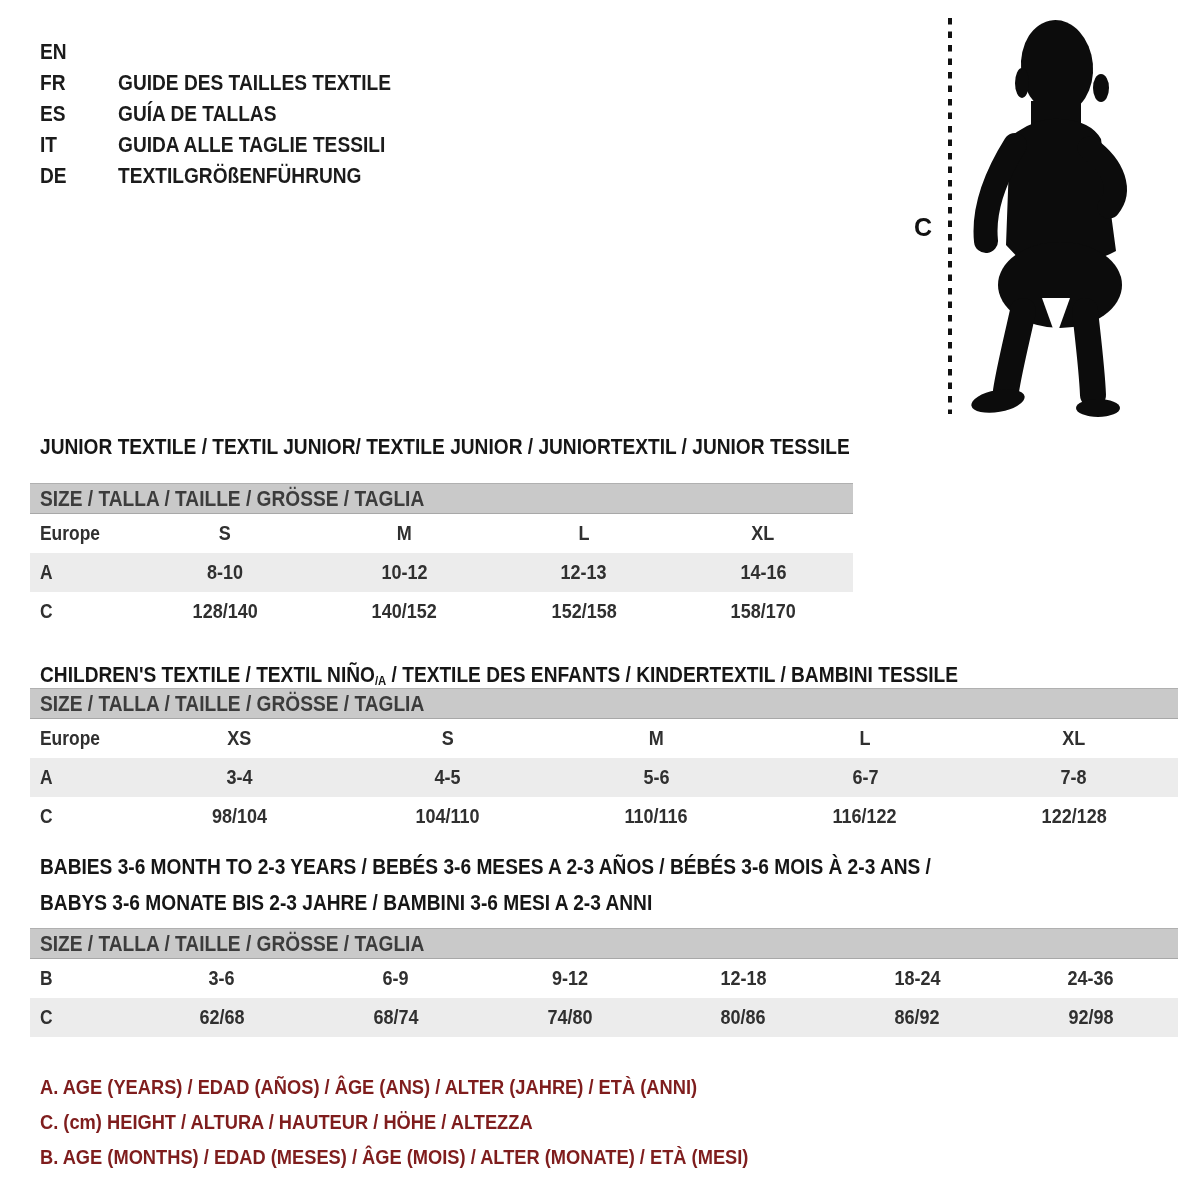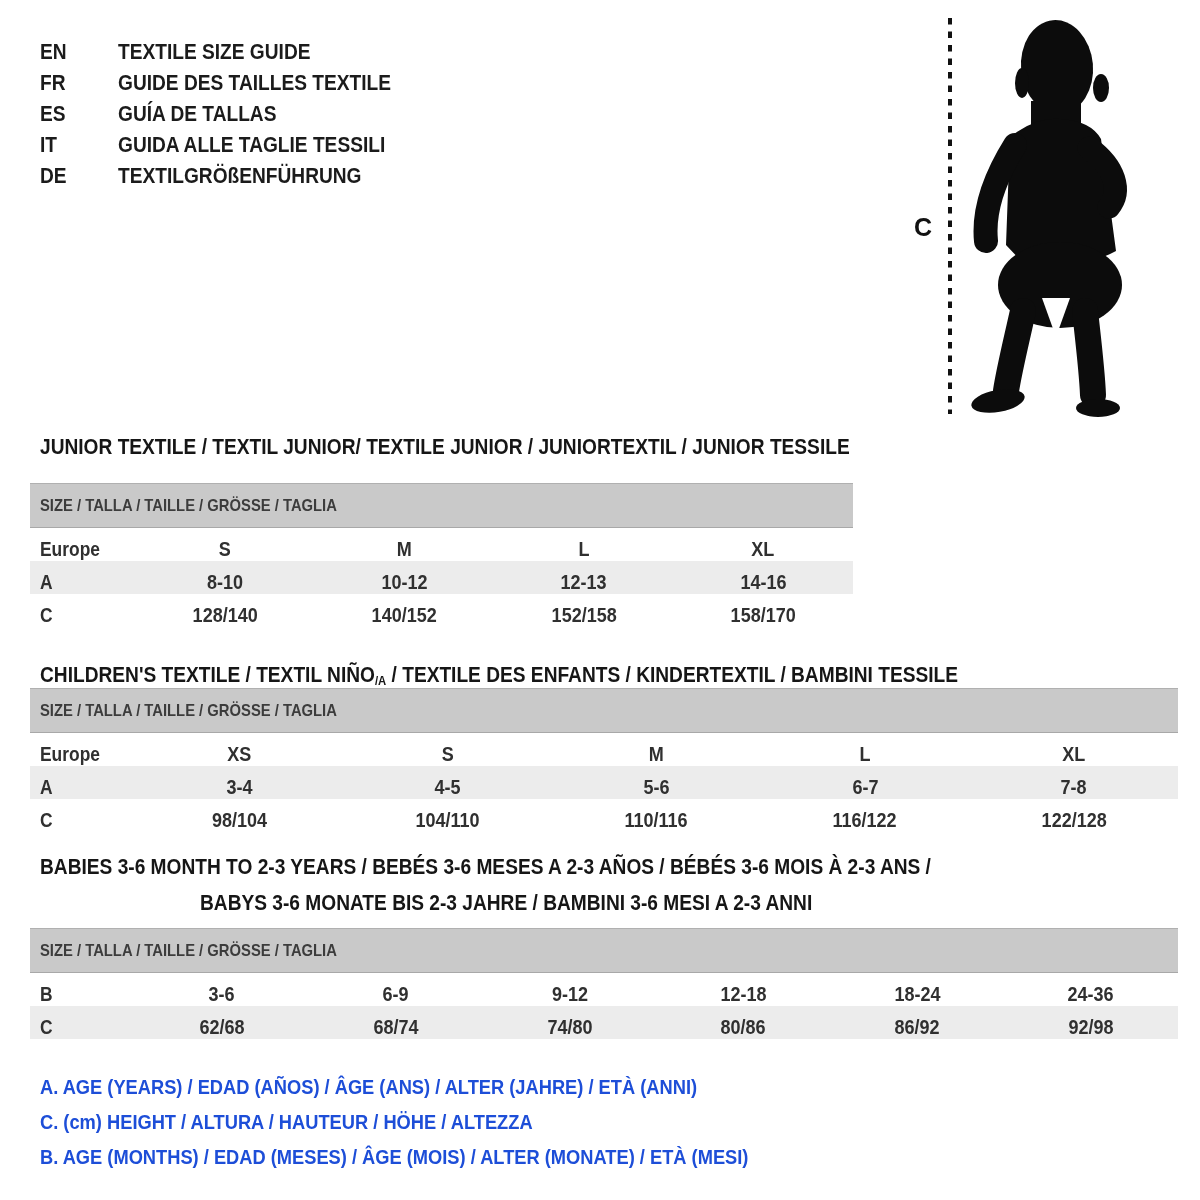--- a/index.html
+++ b/index.html
@@ -20,55 +20,54 @@
   .lang { position: absolute; left: 40px; top: 36px; font-size: 22px; line-height: 31px; }
   .lang-row { display: flex; }
   .lang-code { width: 78px; }
 
   
   .figure { position: absolute; left: 900px; top: 10px; width: 252px; height: 414px; }
   .figure svg { position: absolute; left: 0; top: 0; }
   .marker-c { position: absolute; left: 14px; top: 203px; font-size: 25px; color: #111; }
 
   
-  .section-title { position: absolute; left: 40px; font-size: 22px; color: #161616; text-align: center; }
+  .section-title { position: absolute; left: 40px; font-size: 22px; color: #161616; }
   #junior-title   { top: 434px; }
   #children-title { top: 641px; margin-top: 21px; }
   #babies-title   { top: 849px; line-height: 36px; }
   .subsm { font-size: 13px; position: relative; top: 3px; }
 
   
   .tbl { position: absolute; left: 30px; color: #303030; }
   #junior-tbl   { top: 483px; width: 823px; }
   #children-tbl { top: 688px; width: 1148px; }
   #babies-tbl   { top: 928px; width: 1148px; }
   .thead {
-    height: 45px; background: #c9c9c9; color: #3c3c3c;
+    height: 31px; background: #c9c9c9; color: #3c3c3c;
     display: flex; align-items: center;
     padding-left: 10px; box-sizing: border-box;
     border-top: 1px solid #b0b0b0; border-bottom: 1px solid #a8a8a8;
-    font-size: 17px;
+    font-size: 22px;
   }
-  .trow { display: flex; align-items: flex-end; height: 33px; font-size: 20px; }
+  .trow { display: flex; align-items: center; height: 39px; font-size: 20px; }
   .trow.alt { background: #ececec; }
   .tlabel { width: 105px; padding-left: 10px; box-sizing: border-box; }
   .tcell { flex: 1; text-align: center; }
 
   
-  .legend { position: absolute; left: 40px; top: 1069px; font-size: 21px; line-height: 35px; color: #1d4ed8; }
+  .legend { position: absolute; left: 40px; top: 1069px; font-size: 21px; line-height: 35px; color: #7f1d1d; }
 </style>
 </head>
 <body>
 
 <div class="page">
 
   <div class="lang">
     <div class="lang-row">
       <span class="lang-code"><span class="cond">EN</span></span>
-      <span><span class="cond">TEXTILE SIZE GUIDE</span></span>
     </div>
     <div class="lang-row">
       <span class="lang-code"><span class="cond">FR</span></span>
       <span><span class="cond">GUIDE DES TAILLES TEXTILE</span></span>
     </div>
     <div class="lang-row">
       <span class="lang-code"><span class="cond">ES</span></span>
       <span><span class="cond">GUÍA DE TALLAS</span></span>
     </div>
     <div class="lang-row">

